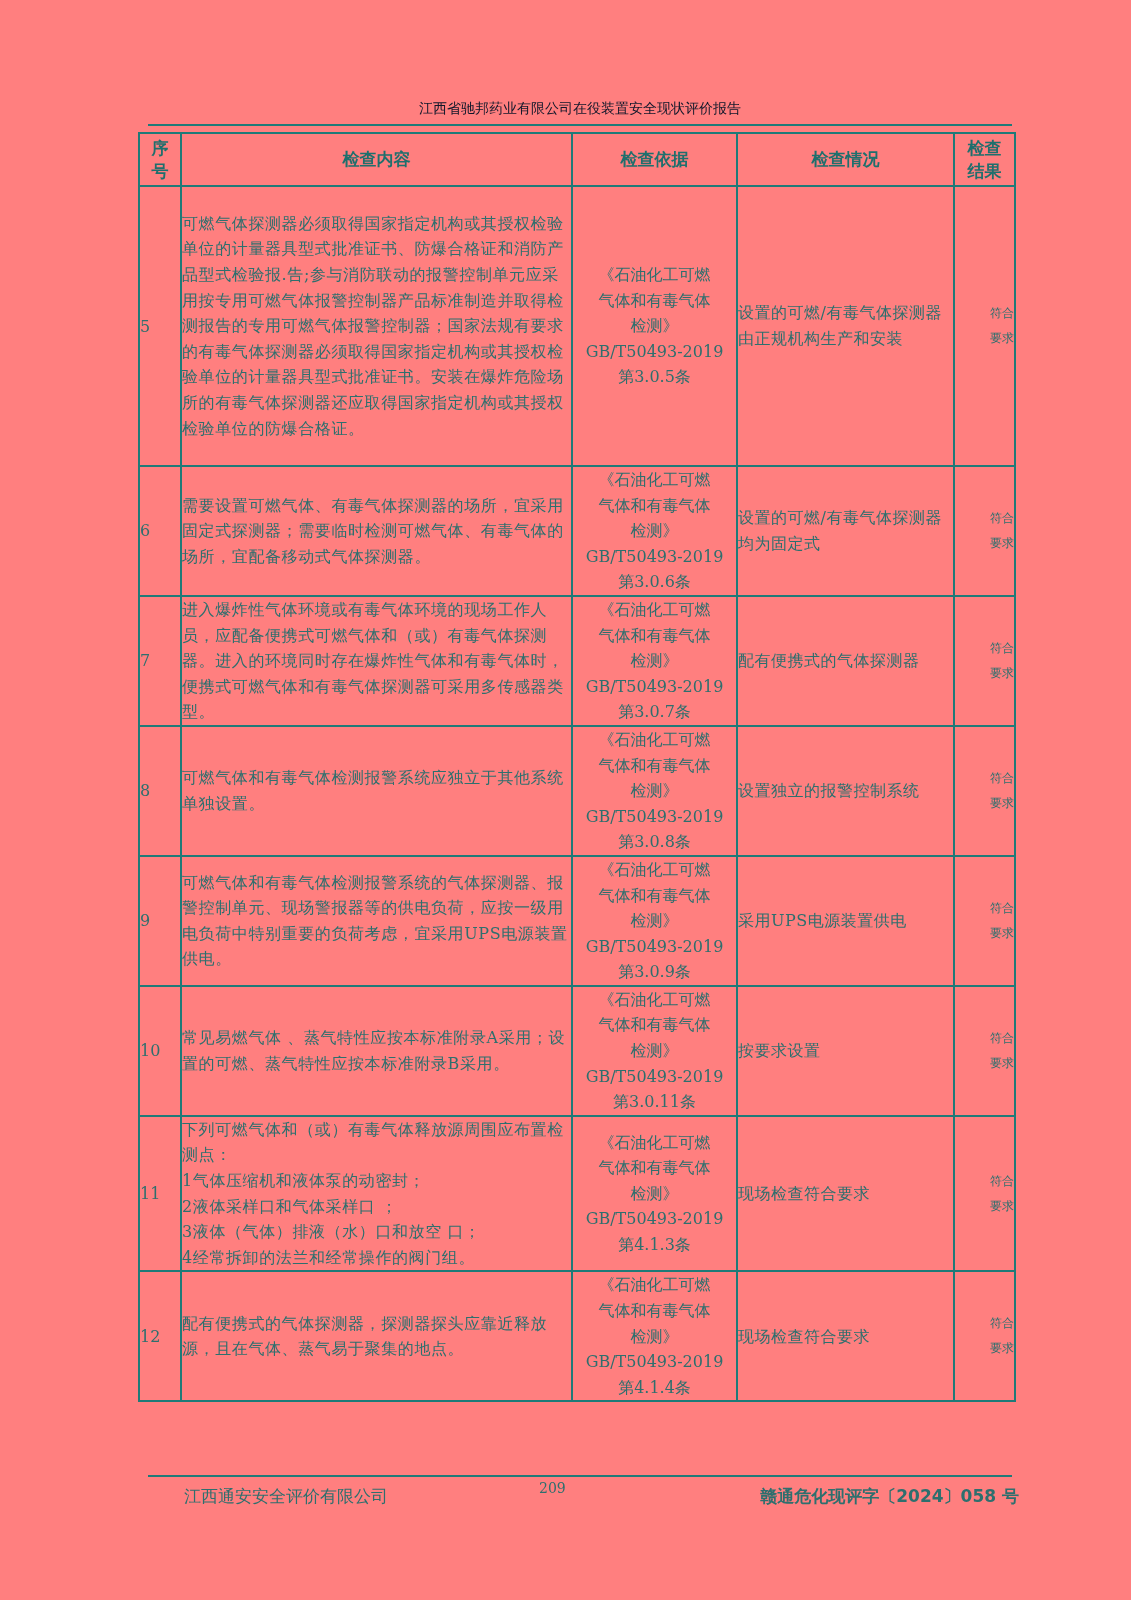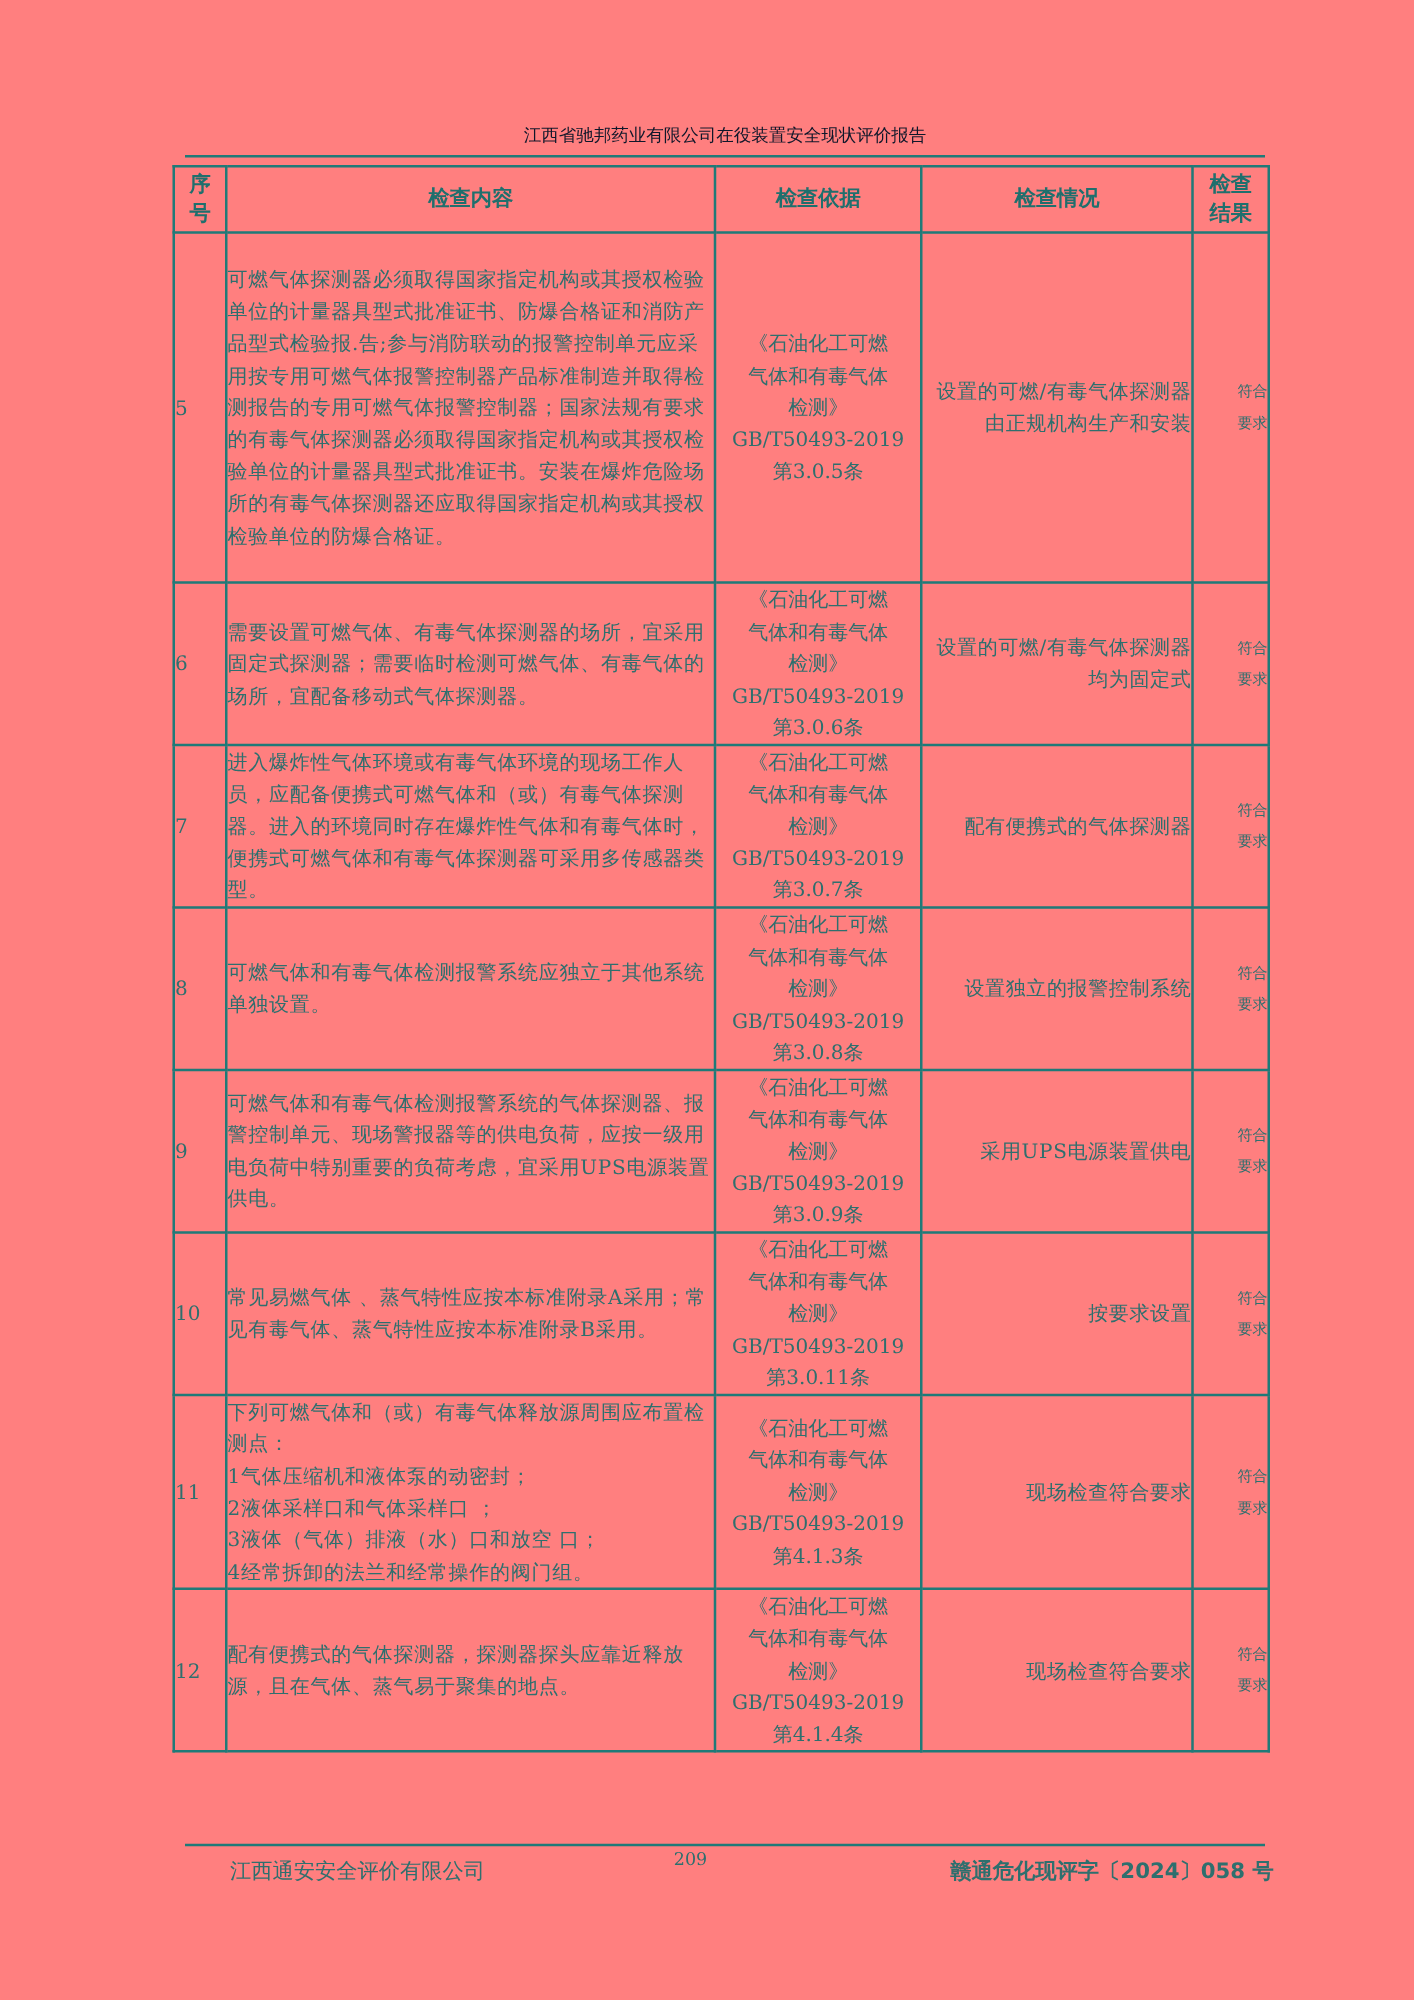--- a/index.html
+++ b/index.html
@@ -28,21 +28,21 @@
     vertical-align: middle;
   }
   th {
     font-weight: bold; font-size: 17px; color: #1f6f6d;
     font-family: "DejaVu Sans", sans-serif;
     text-align: center; line-height: 23px;
   }
   td.seq { font-size: 16px; padding-left: 2px; }
   td.content { font-size: 16px; line-height: 25.6px; padding: 0 8px 0 9px; letter-spacing: 0.6px; }
   td.basis { font-size: 16px; line-height: 25.6px; text-align: center; padding: 0 10px; }
-  td.situation { font-size: 16px; line-height: 25.6px; text-align: right; padding: 0 8px; letter-spacing: 0.5px; margin-top: 12px; }
+  td.situation { font-size: 16px; line-height: 25.6px; text-align: left; padding: 0 8px; letter-spacing: 0.5px; margin-top: 12px; }
   td.result { font-size: 12px; line-height: 25px; text-align: right; padding: 0 6px; }
   .footer-rule { position: absolute; left: 148px; top: 1475px; width: 864px; height: 2px; background: #1f7a78; }
   .footer-left { position: absolute; left: 184px; top: 1485px; font-size: 17px; font-family: "DejaVu Sans", sans-serif; }
   .footer-center { position: absolute; left: 539px; top: 1480px; font-size: 14px; }
   .footer-right { position: absolute; right: 112px; top: 1485px; font-size: 17px; font-weight: bold; font-family: "DejaVu Sans", sans-serif; }
   .ln { display: block; }
 </style>
 </head>
 <body>
 
@@ -154,21 +154,21 @@
       </td>
       <td class="situation">采用UPS电源装置供电</td>
       <td class="result">
         <span class="ln">符合</span>
           <span class="ln">要求</span>
       </td>
     </tr>
 
     <tr style="height:129px">
       <td class="seq">10</td>
-      <td class="content">常见易燃气体 、蒸气特性应按本标准附录A采用；常见有毒气体、蒸气特性应按本标准附录B采用。</td>
+      <td class="content">常见易燃气体 、蒸气特性应按本标准附录A采用；设置的可燃、蒸气特性应按本标准附录B采用。</td>
       <td class="basis">
         <span class="ln">《石油化工可燃</span>
           <span class="ln">气体和有毒气体</span>
           <span class="ln">检测》</span>
           <span class="ln">GB/T50493-2019</span>
           <span class="ln">第3.0.11条</span>
       </td>
       <td class="situation">按要求设置</td>
       <td class="result">
         <span class="ln">符合</span>

